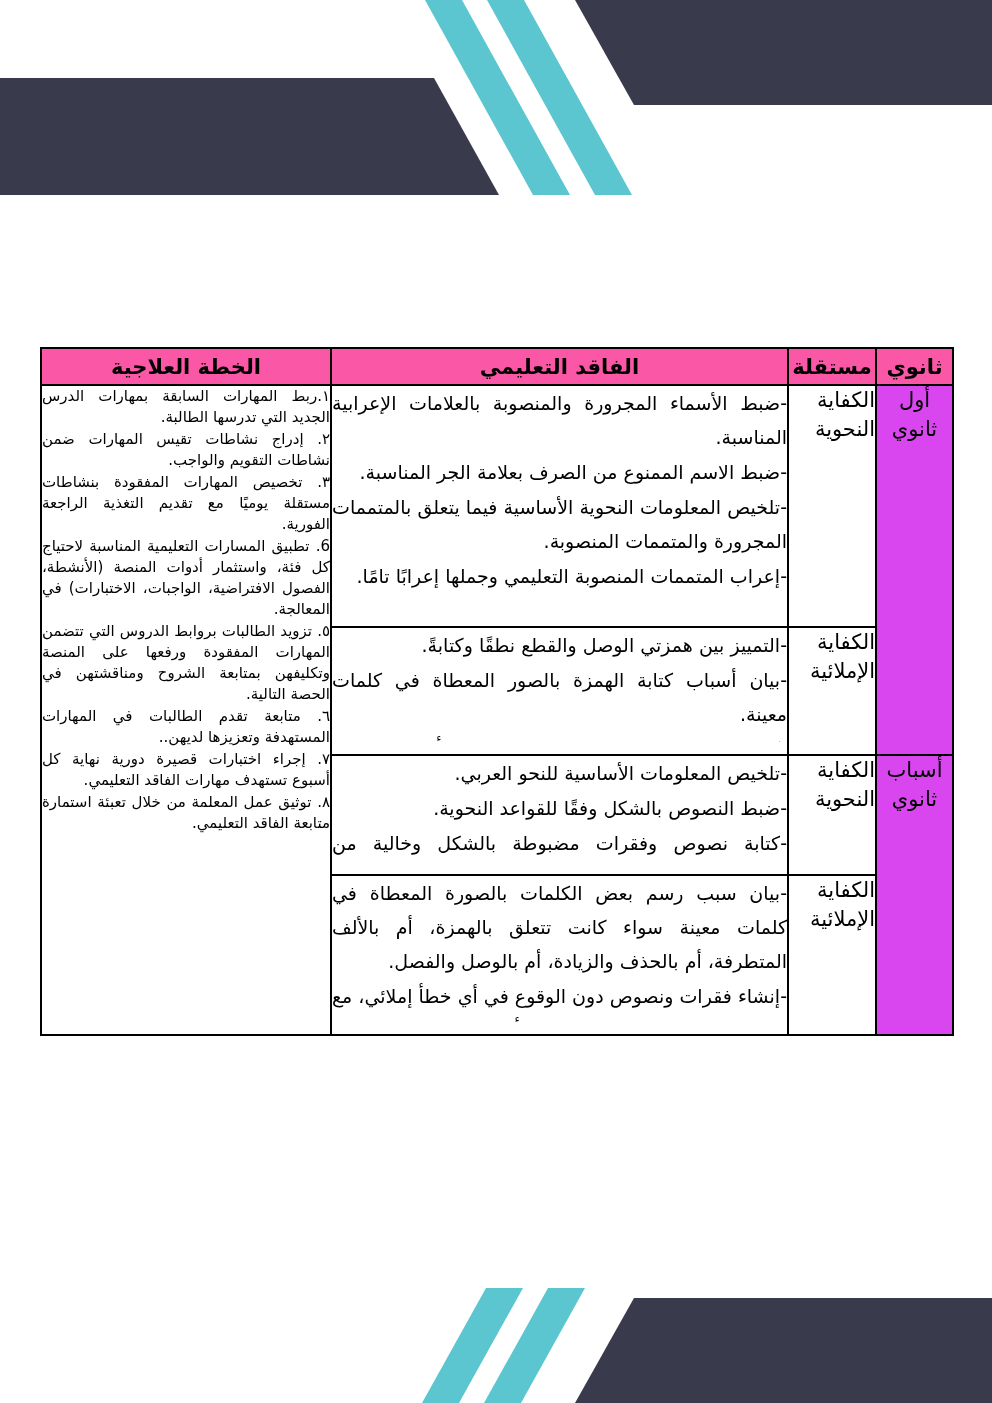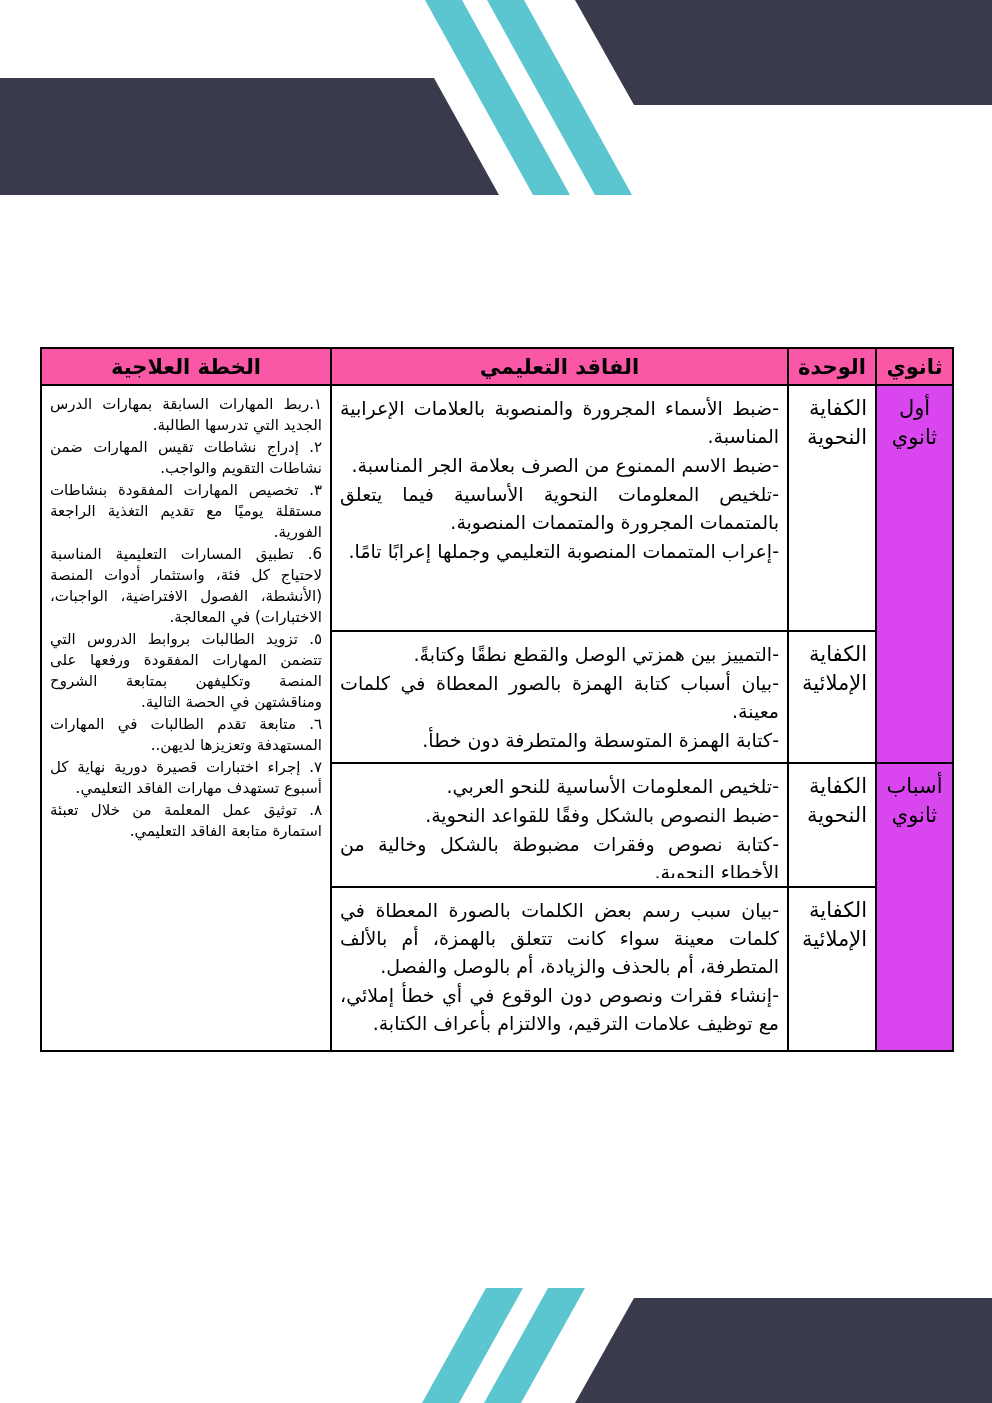--- a/index.html
+++ b/index.html
@@ -18,21 +18,21 @@
 
   table.main-table{
     position:absolute;
     top:347px;left:40px;
     width:912px;
     border-collapse:collapse;
     table-layout:fixed;
   }
   .main-table th,.main-table td{
     border:2px solid #000;
-    padding:8px;
+    padding:0;
     vertical-align:top;
   }
   .main-table th{
     background:#fa58a6;
     font-weight:bold;
     font-size:21px;
     height:31px;
     vertical-align:middle;
     text-align:center;
     padding:2px 0;
@@ -45,21 +45,21 @@
     padding-top:8px;
   }
   .unit-cell{
     text-align:right;
     font-size:21px;
     line-height:1.4;
     padding-top:6px;
   }
   .loss-cell{
     font-size:19px;
-    line-height:28px;
+    line-height:34px;
     text-align:justify;
     padding:5px 8px;
   }
   .plan-cell{
     font-size:15px;
     line-height:21px;
     text-align:justify;
     padding:5px 7px;
   }
   .cellbox{overflow:hidden;}
@@ -86,21 +86,21 @@
   <table class="main-table">
     <colgroup>
       <col style="width:77px">
       <col style="width:88px">
       <col style="width:457px">
       <col style="width:290px">
     </colgroup>
     <tbody>
       <tr>
         <th>ثانوي</th>
-        <th>الوحدة</th>
+        <th>مستقلة</th>
         <th>الفاقد التعليمي</th>
         <th>الخطة العلاجية</th>
       </tr>
 
       <tr style="height:242px">
         <td class="grade-cell" rowspan="2">أول ثانوي</td>
         <td class="unit-cell">الكفاية النحوية</td>
         <td class="loss-cell">
           <div class="cellbox" style="height:228px">
             <div class="loss-item">-ضبط الأسماء المجرورة والمنصوبة بالعلامات الإعرابية المناسبة.</div>

